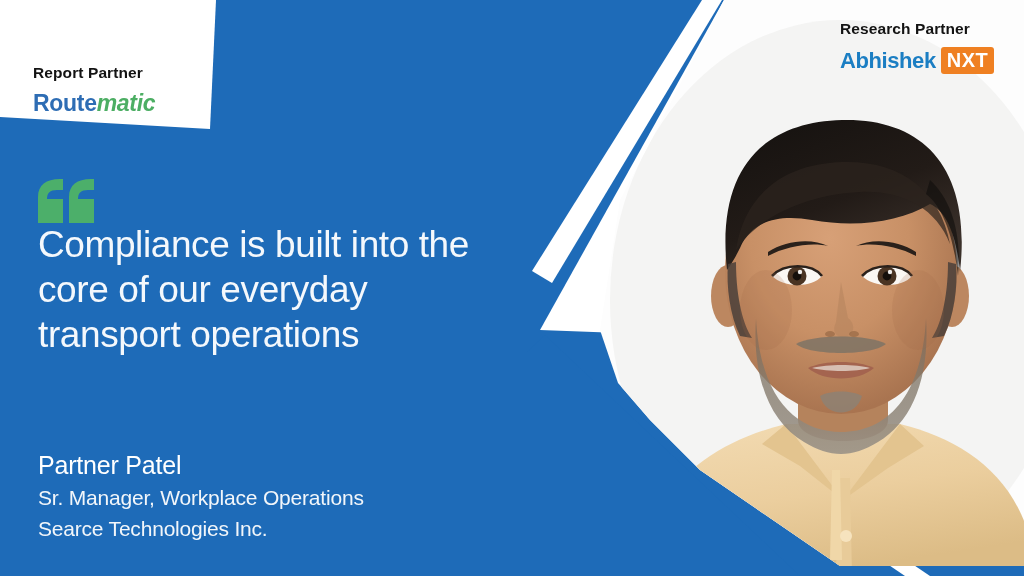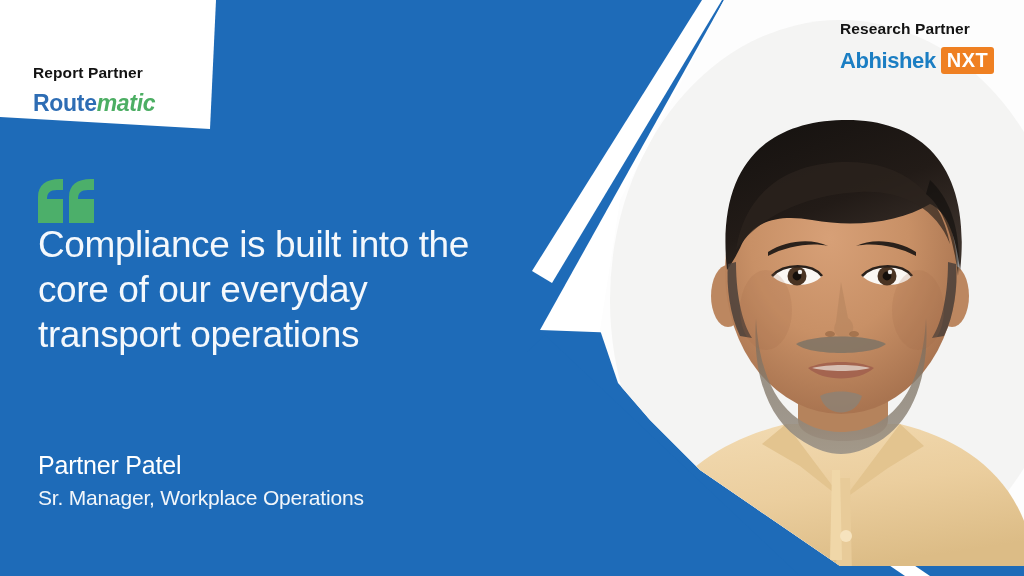--- a/index.html
+++ b/index.html
@@ -294,15 +294,16 @@
   <svg id="quote-mark" viewBox="0 0 58 44">
     <path d="M0 18 C0 6 8 0 22 0 L25 0 L25 11 L19 11 C12 11 9 14 9 20 L25 20 L25 44 L0 44 Z" fill="#4CAF6A"></path>
     <path d="M31 18 C31 6 39 0 53 0 L56 0 L56 11 L50 11 C43 11 40 14 40 20 L56 20 L56 44 L31 44 Z" fill="#4CAF6A"></path>
   </svg>
 
   <p id="quote-text">Compliance is built into the core of our everyday transport operations</p>
 
   <div id="attribution">
     <div id="author-name">Partner Patel</div>
     <div id="author-title">Sr. Manager, Workplace Operations</div>
+    <div id="author-company">Searce Technologies Inc.</div>
   </div>
 
 </div>
 
 </body></html>

